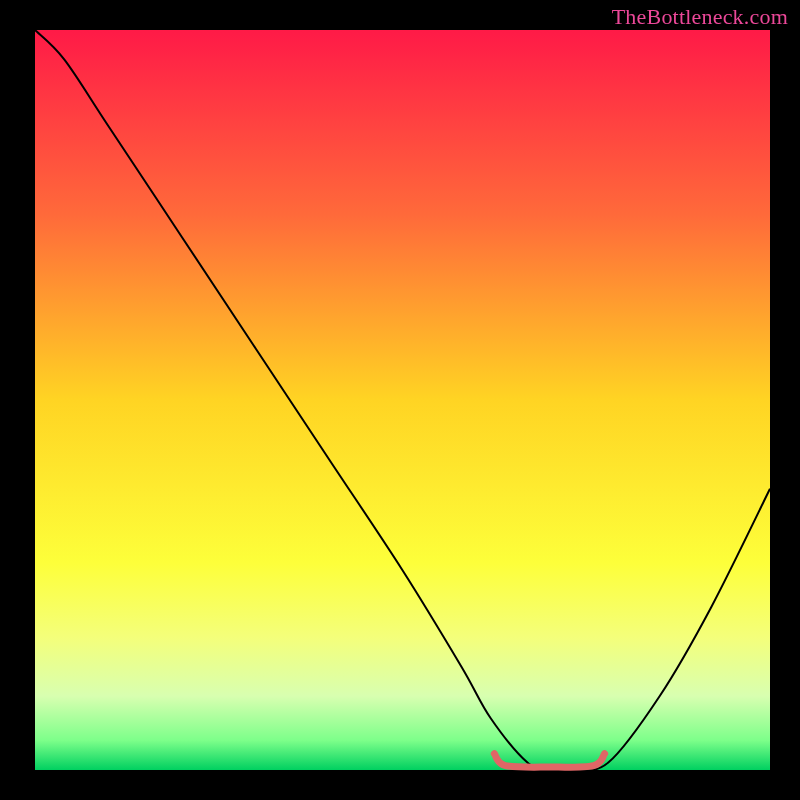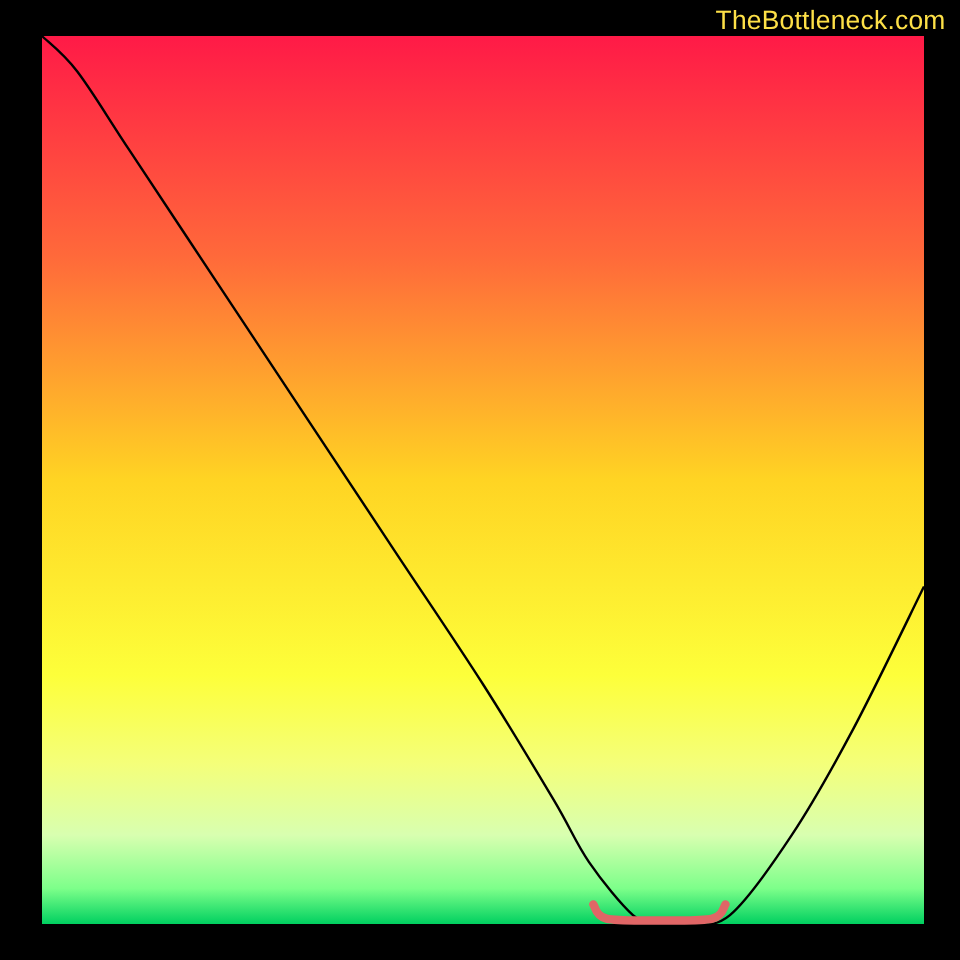--- a/index.html
+++ b/index.html
@@ -13,25 +13,26 @@
   }
   .frame {
     position: relative;
     width: 800px;
     height: 800px;
   }
   .watermark {
     position: absolute;
     top: 4px;
     right: 12px;
-    color: #fde047;
+    color: #ec4899;
     font-size: 22px;
     font-weight: 500;
     letter-spacing: 0.2px;
     z-index: 4;
+    font-family: Liberation Serif, serif;
   }
   svg.plot {
     position: absolute;
     left: 0;
     top: 0;
     width: 800px;
     height: 800px;
   }
 </style>
 </head>

